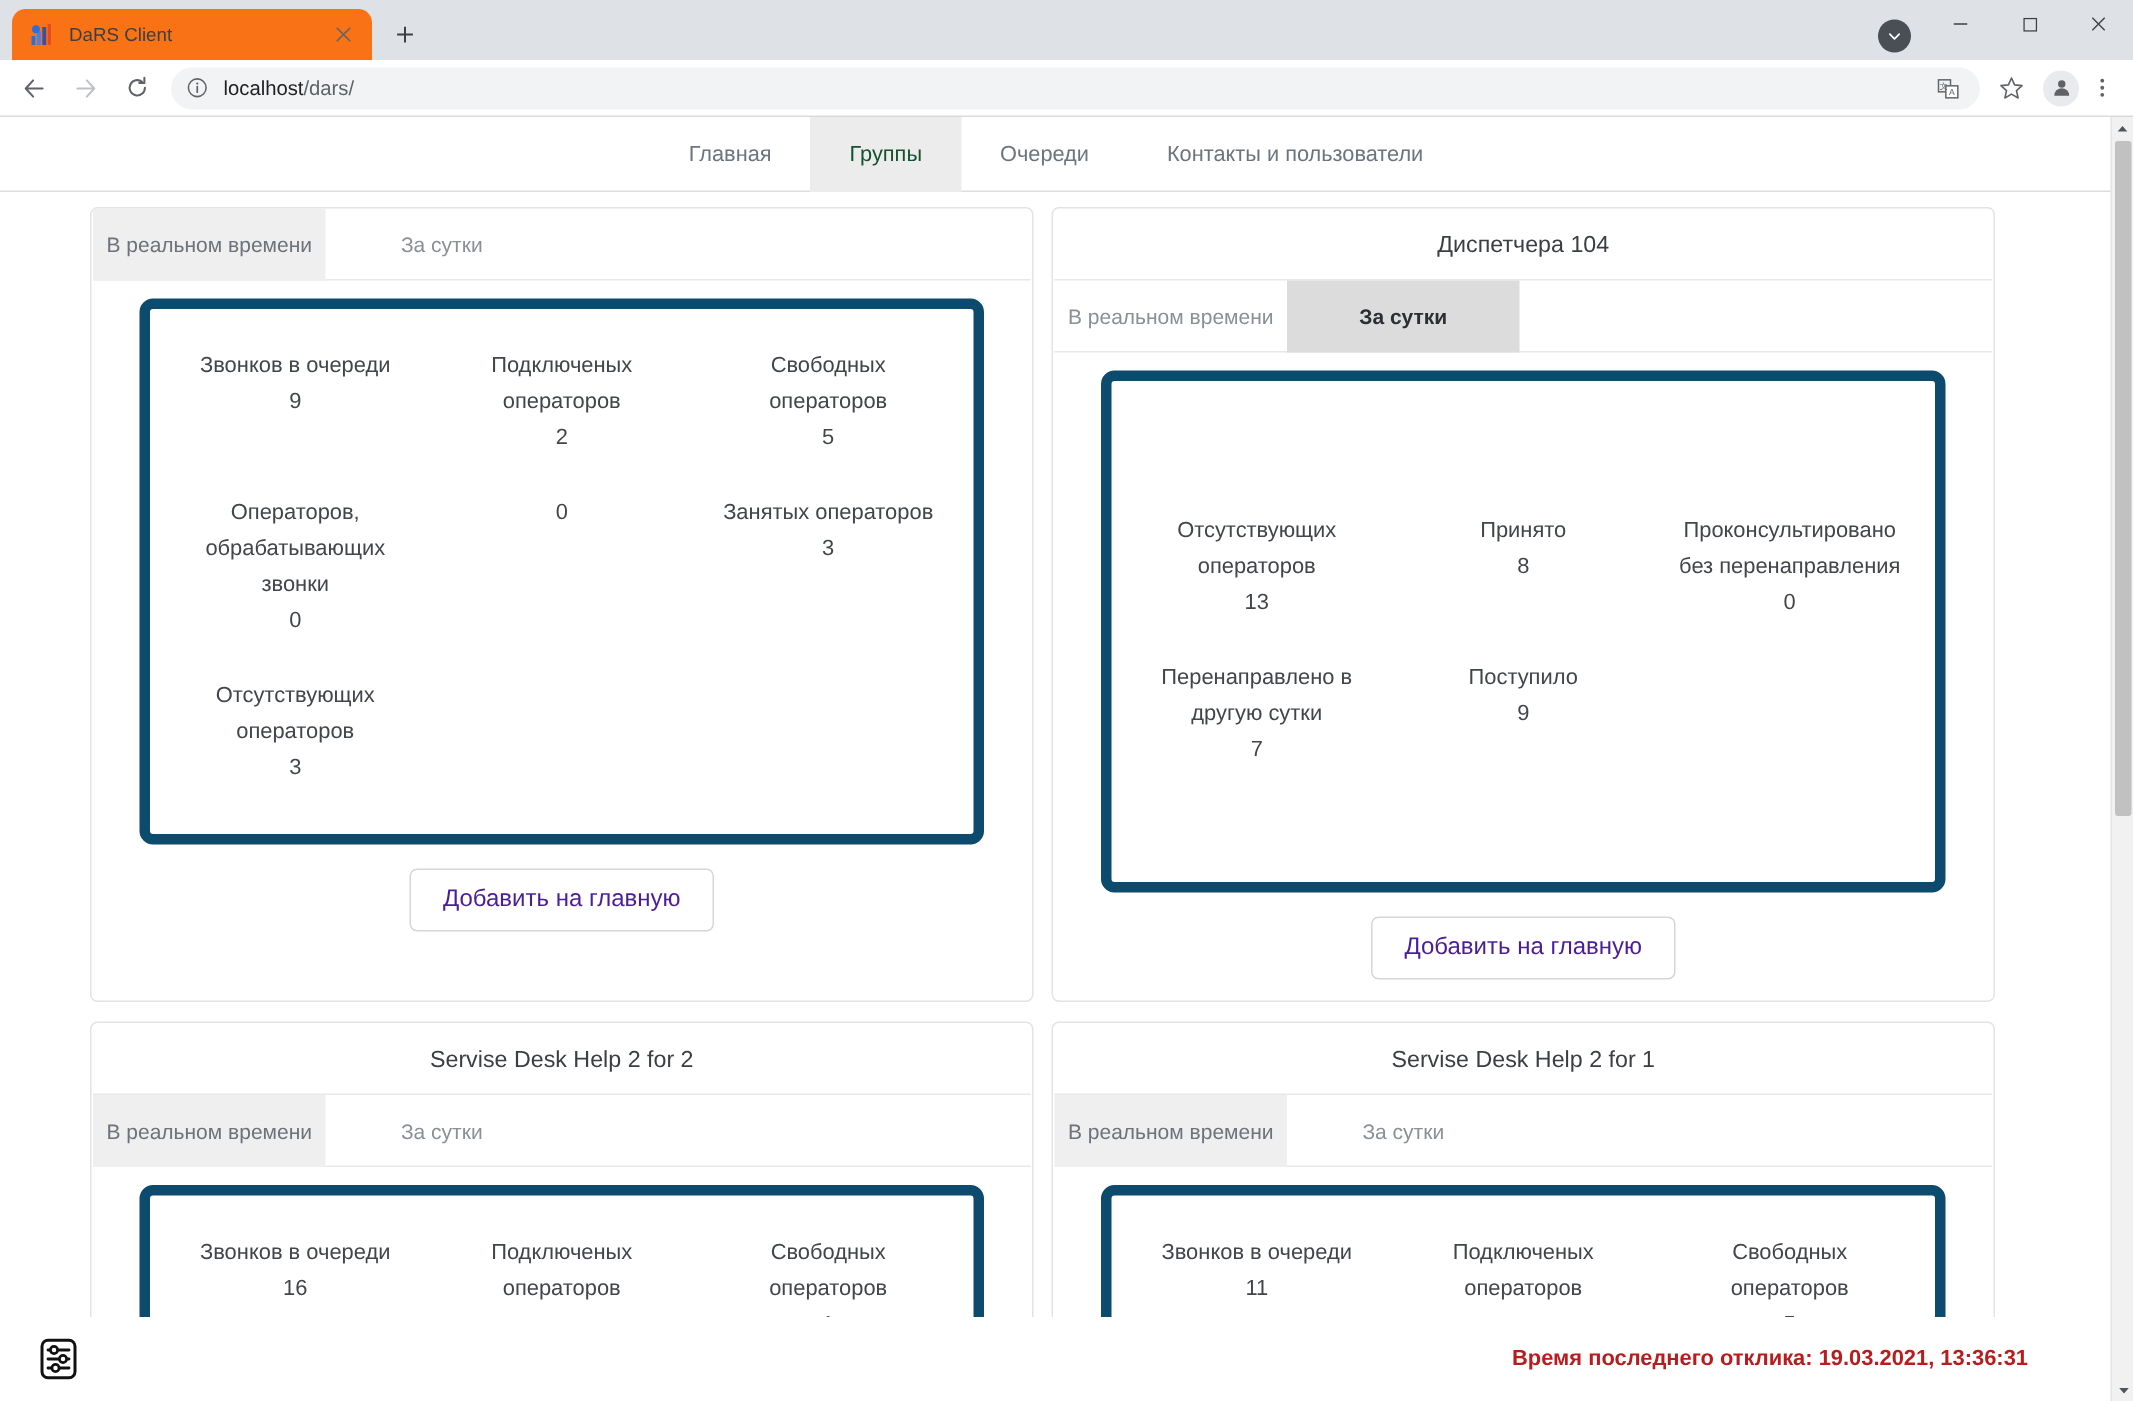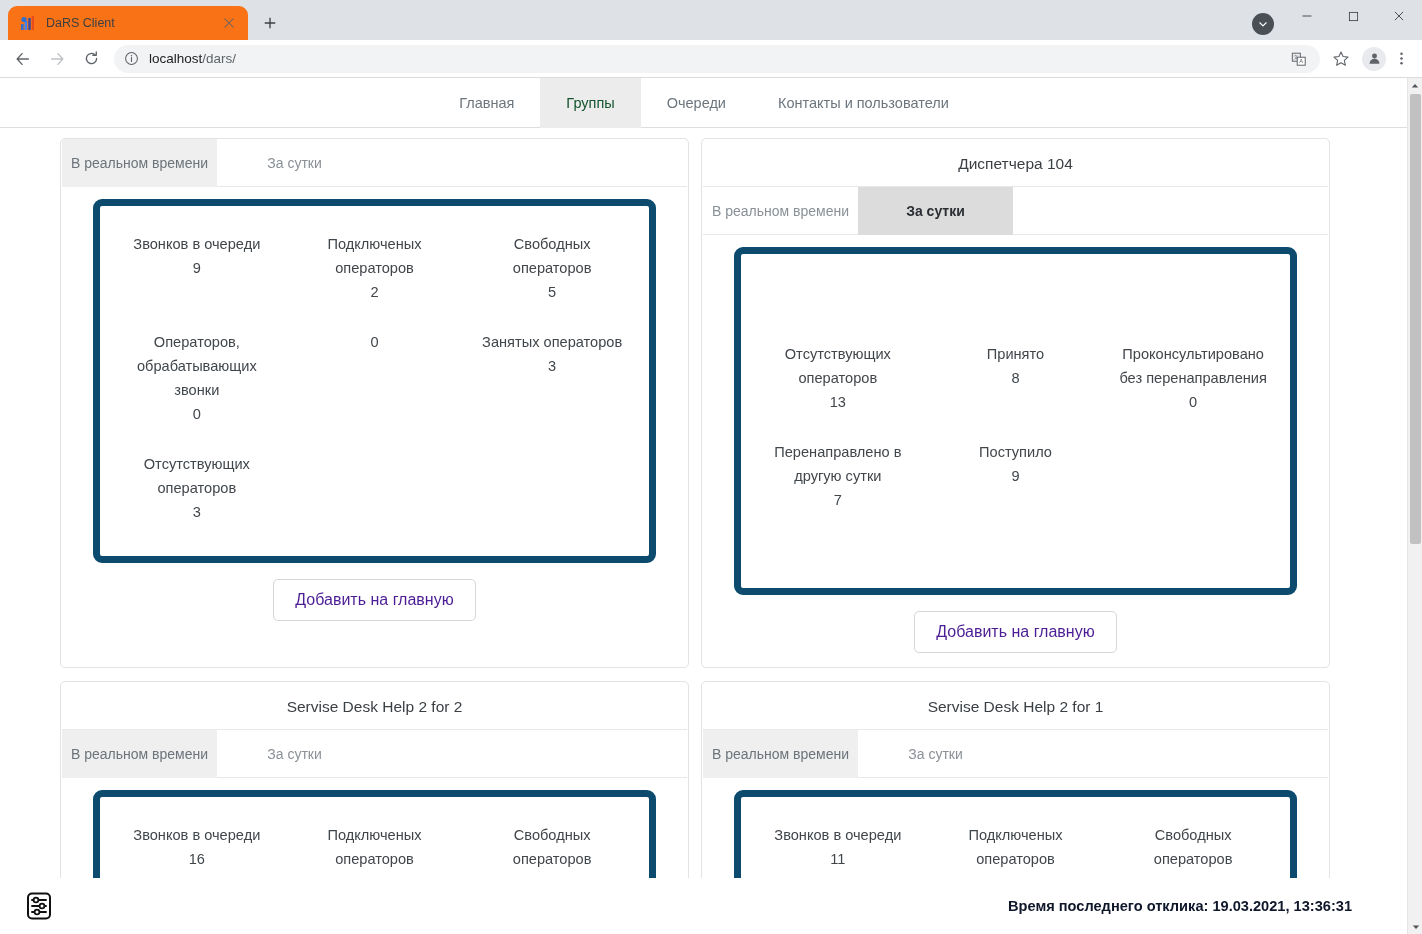--- a/index.html
+++ b/index.html
@@ -173,21 +173,21 @@
   .footerbar {
     position: absolute; left: 0; bottom: 0;
     width: 1408px; height: 56px;
     background: #ffffff;
     display: flex; align-items: center;
     justify-content: space-between;
     padding: 0 56px 0 24px;
   }
   .sliders-icon { width: 30px; height: 30px; color: #111111; }
   .resp-time {
-    font-size: 14.6px; color: #0f172a; font-weight: bold;
+    font-size: 14.6px; color: #b91c1c; font-weight: bold;
   }
 
   
   .scrollbar {
     position: absolute; right: 0; top: 78px;
     width: 15px; height: 856px; background: #f1f1f1;
     border-left: 1px solid #e4e4e4;
   }
   .sb-arrow {
     height: 15px; display: flex; align-items: center;

